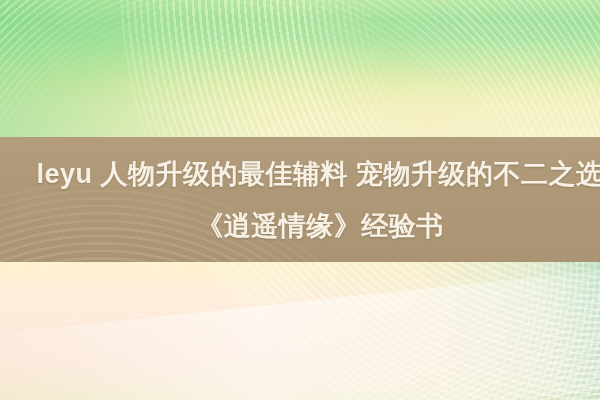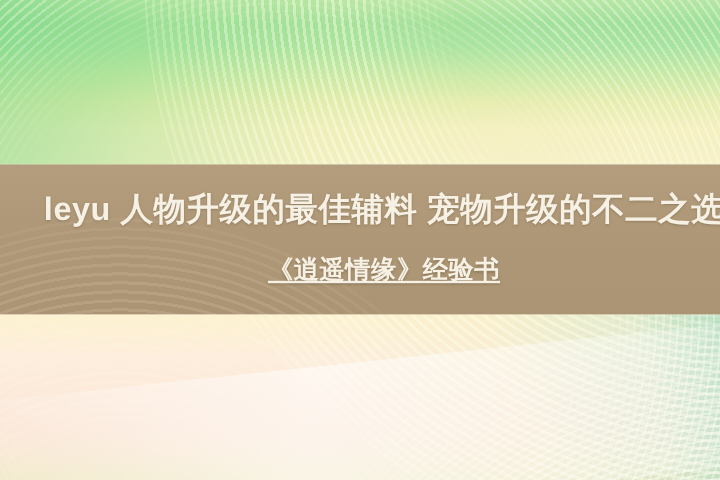--- a/index.html
+++ b/index.html
@@ -210,22 +210,21 @@
   .headline-line {
     color: #f6f1e4;
     font-size: 27px;
     font-weight: bold;
     line-height: 38px;
     letter-spacing: 0.5px;
     white-space: nowrap;
     text-shadow: 0 1px 2px rgba(90,74,52,0.35);
   }
   .headline-line-2 {
-    font-size: 21px;
-    text-decoration: underline;
+    font-size: 27px;
   }
 </style>
 </head>
 <body>
 
 <div id="banner">
 
   <div class="bg-layer bg-top"></div>
   <div class="bg-layer bg-top-h"></div>
   <div class="bg-layer bg-bottom"></div>

